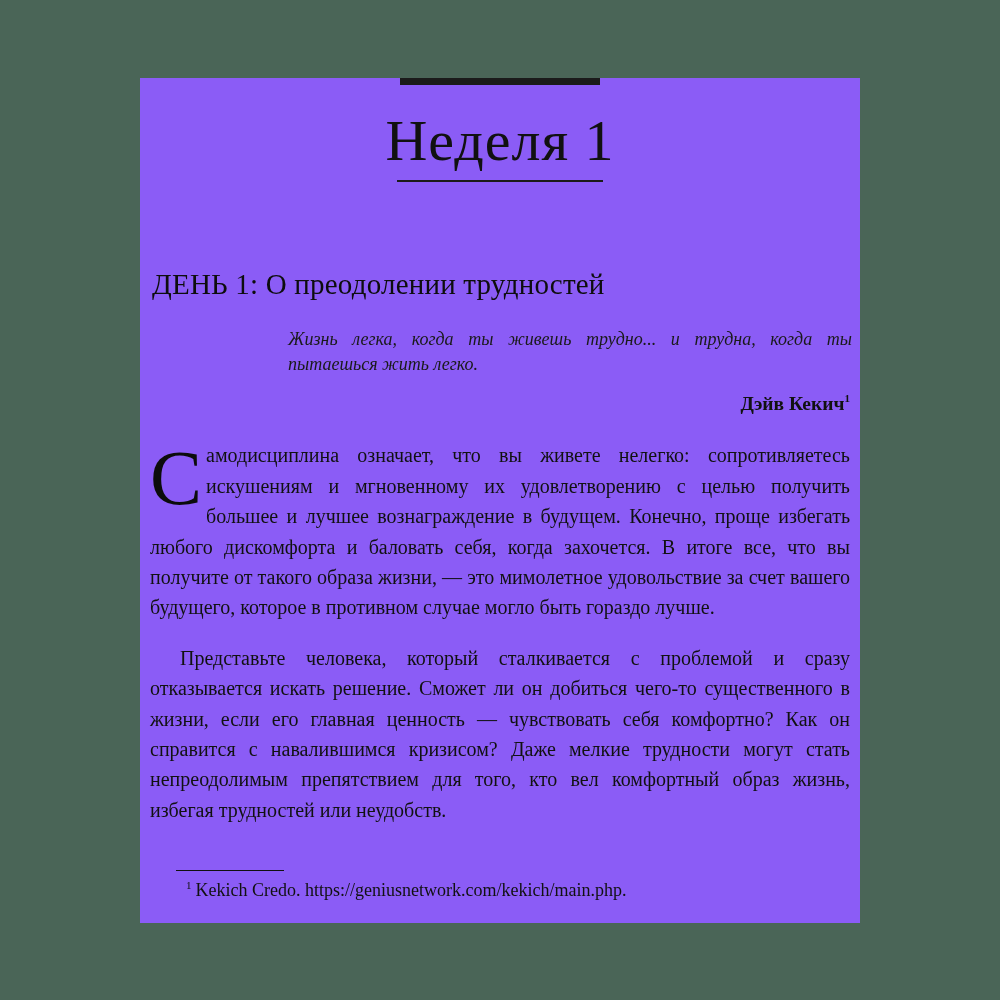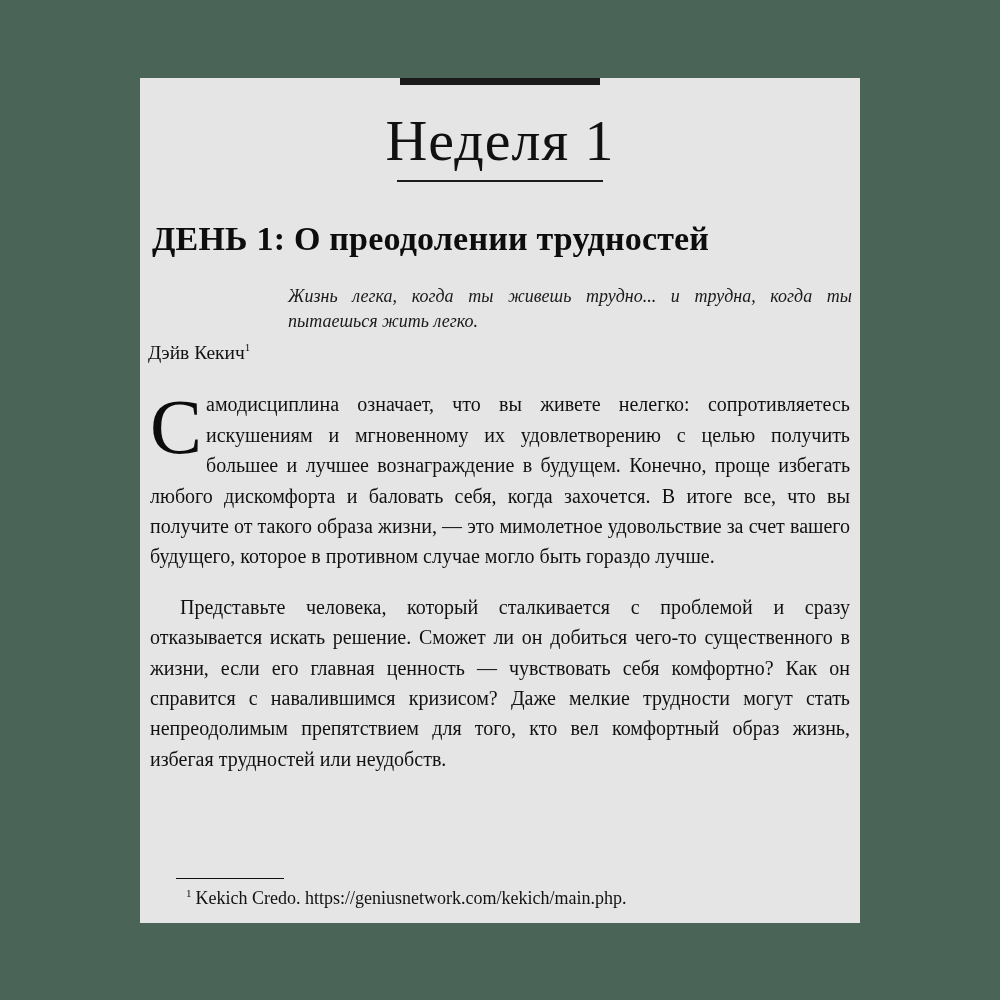--- a/index.html
+++ b/index.html
@@ -13,21 +13,21 @@
     font-family: "Liberation Serif", serif;
     overflow: hidden;
   }
 
   #page {
     position: absolute;
     left: 140px;
     top: 78px;
     width: 720px;
     height: 845px;
-    background: #e5e5e5;
+    background: #8b5cf6;
     overflow: hidden;
   }
 
   .page-inner {
     position: relative;
     width: 100%;
     height: 100%;
     box-sizing: border-box;
     padding: 0 8px 0 8px;
   }
@@ -54,46 +54,48 @@
 
   .chapter-rule-bottom {
     width: 206px;
     height: 2px;
     background: #1b1b1b;
     margin: 8px auto 0 auto;
   }
 
   
   .day-heading {
-    margin-top: 38px;
+    margin-top: 86px;
     font-family: "Liberation Serif", serif;
-    font-weight: bold;
-    font-size: 34px;
+    font-weight: normal;
+    font-size: 29px;
     color: #0d0d0d;
     letter-spacing: 0.2px;
     padding-left: 4px;
   }
 
   
   .epigraph {
     margin-top: 26px;
     margin-left: 140px;
     margin-right: 0px;
     font-style: italic;
     font-size: 18px;
     line-height: 1.42;
     color: #1a1a1a;
     text-align: justify;
   }
 
   .epigraph-attribution {
-    margin-top: 6px;
+    margin-top: 14px;
+    text-align: right;
     font-size: 19.5px;
     color: #111;
     padding-right: 2px;
+    font-weight: bold;
   }
   .epigraph-attribution sup {
     font-size: 11px;
     vertical-align: super;
   }
 
   
   .body-block {
     margin-top: 26px;
     font-size: 20px;
@@ -122,21 +124,21 @@
     line-height: 1.52;
     color: #111;
   }
   .para + .para { text-indent: 30px; margin-top: 4px; }
 
   
   .footnote-area {
     position: absolute;
     left: 10px;
     right: 10px;
-    bottom: 14px;
+    bottom: 22px;
   }
   .footnote-rule {
     width: 108px;
     height: 1.5px;
     background: #111;
     margin-bottom: 8px;
     margin-left: 26px;
   }
   .footnote-text {
     font-size: 18px;

